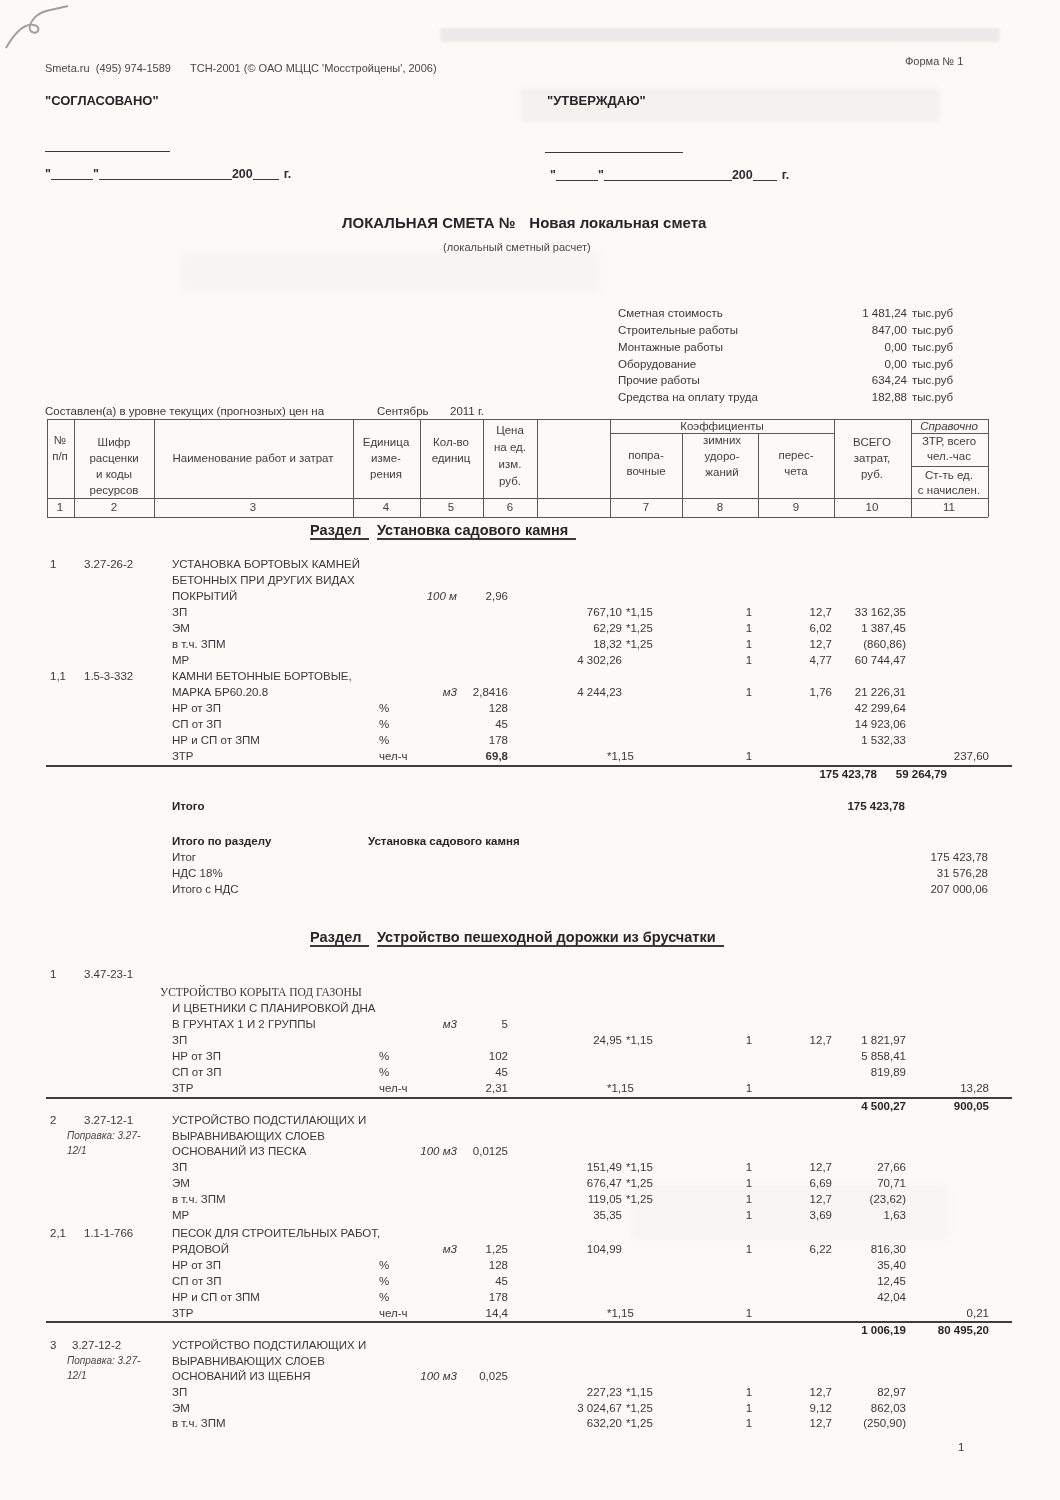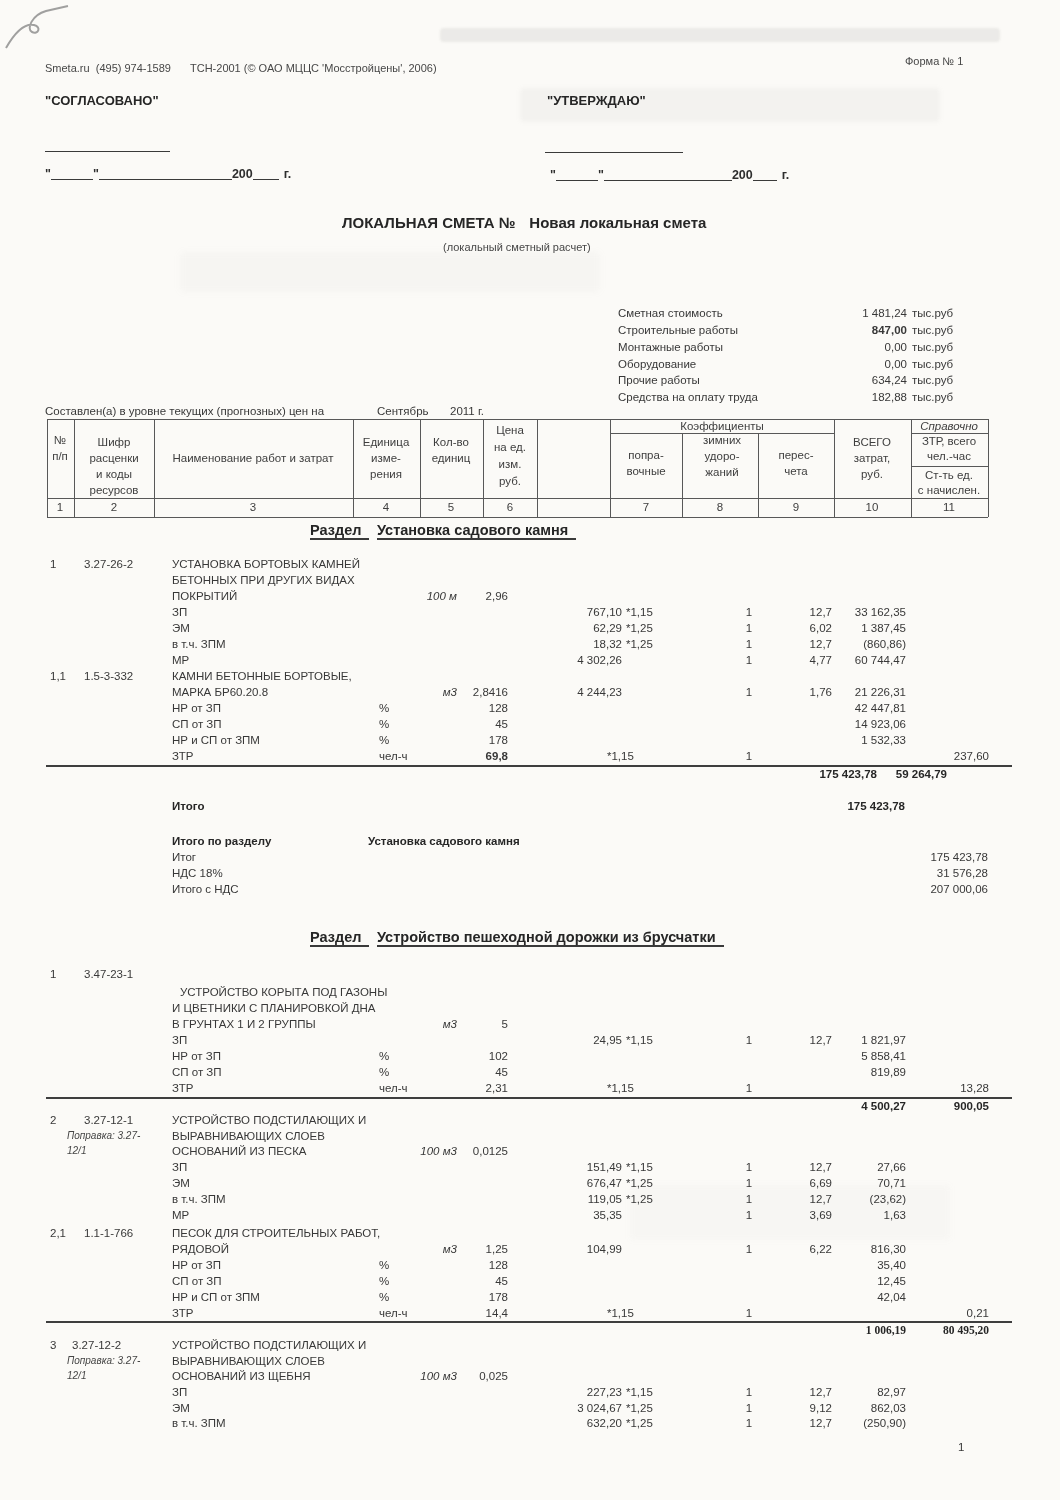--- a/index.html
+++ b/index.html
@@ -50,21 +50,21 @@
   <div class="abs dateline" style="left:550px;top:167px"><span>"</span><span class="blank" style="width:42px"></span><span>"</span><span class="blank" style="width:128px"></span><span>200</span><span class="blank" style="width:24px"></span><span style="margin-left:5px">г.</span></div>
 
   <div class="abs title-main" style="left:342px;top:216px"><span>ЛОКАЛЬНАЯ СМЕТА №</span><span style="margin-left:14px">Новая локальная смета</span></div>
   <span class="abs small" style="left:443px;top:240px">(локальный сметный расчет)</span>
 
   <div id="tsum">
       <div class="abs" style="left: 618px; top: 306px;">Сметная стоимость</div>
       <div class="abs" style="right: 153px; top: 306px;">1 481,24</div>
       <div class="abs" style="left: 912px; top: 306px;">тыс.руб</div>
       <div class="abs" style="left: 618px; top: 323px;">Строительные работы</div>
-      <div class="abs" style="right: 153px; top: 323px; font-weight: bold;">847,00</div>
+      <div class="abs" style="right: 153px; top: 323px;">847,00</div>
       <div class="abs" style="left: 912px; top: 323px;">тыс.руб</div>
       <div class="abs" style="left: 618px; top: 340px;">Монтажные работы</div>
       <div class="abs" style="right: 153px; top: 340px;">0,00</div>
       <div class="abs" style="left: 912px; top: 340px;">тыс.руб</div>
       <div class="abs" style="left: 618px; top: 357px;">Оборудование</div>
       <div class="abs" style="right: 153px; top: 357px;">0,00</div>
       <div class="abs" style="left: 912px; top: 357px;">тыс.руб</div>
       <div class="abs" style="left: 618px; top: 373px;">Прочие работы</div>
       <div class="abs" style="right: 153px; top: 373px;">634,24</div>
       <div class="abs" style="left: 912px; top: 373px;">тыс.руб</div>
@@ -202,21 +202,21 @@
         <span style="right: 552px;">2,8416</span>
         <span style="right: 438px;">4 244,23</span>
         <span style="left: 749px; transform: translateX(-50%);">1</span>
         <span style="right: 228px;">1,76</span>
         <span style="right: 154px;">21 226,31</span>
       </div>
       <div class="bl" style="top: 701px;">
         <span style="left: 172px;">НР от ЗП</span>
         <span style="left: 379px;">%</span>
         <span style="right: 552px;">128</span>
-        <span style="right: 154px;">42 447,81</span>
+        <span style="right: 154px;">42 299,64</span>
       </div>
       <div class="bl" style="top: 717px;">
         <span style="left: 172px;">СП от ЗП</span>
         <span style="left: 379px;">%</span>
         <span style="right: 552px;">45</span>
         <span style="right: 154px;">14 923,06</span>
       </div>
       <div class="bl" style="top: 733px;">
         <span style="left: 172px;">НР и СП от ЗПМ</span>
         <span style="left: 379px;">%</span>
@@ -257,21 +257,21 @@
       </div>
       <div class="bl" style="top: 930px;">
         <span class="sec" style="left: 310px;">Раздел</span>
         <span class="sec" style="left: 377px;">Устройство пешеходной дорожки из брусчатки</span>
       </div>
       <div class="bl" style="top: 967px;">
         <span style="left: 50px;">1</span>
         <span style="left: 84px;">3.47-23-1</span>
       </div>
       <div class="bl" style="top: 985px;">
-        <span style="left: 180px;">УСТРОЙСТВО КОРЫТА ПОД ГАЗОНЫ</span>
+        <span style="left: 160px; font-family: Liberation Serif, serif;">УСТРОЙСТВО КОРЫТА ПОД ГАЗОНЫ</span>
       </div>
       <div class="bl" style="top: 1001px;">
         <span style="left: 172px;">И ЦВЕТНИКИ С ПЛАНИРОВКОЙ ДНА</span>
       </div>
       <div class="bl" style="top: 1017px;">
         <span style="left: 172px;">В ГРУНТАХ 1 И 2 ГРУППЫ</span>
         <span class="it" style="right: 603px;">м3</span>
         <span style="right: 552px;">5</span>
       </div>
       <div class="bl" style="top: 1033px;">
@@ -385,21 +385,21 @@
         <span style="right: 154px;">42,04</span>
       </div>
       <div class="bl" style="top: 1306px;">
         <span style="left: 172px;">ЗТР</span>
         <span style="left: 379px;">чел-ч</span>
         <span style="right: 552px;">14,4</span>
         <span style="left: 607px;">*1,15</span>
         <span style="left: 749px; transform: translateX(-50%);">1</span>
         <span style="right: 71px;">0,21</span>
       </div>
-      <div class="bl" style="top: 1323px; font-family: Liberation Serif, serif;">
+      <div class="bl" style="top: 1323px;">
         <span class="bb" style="right: 154px;">1 006,19</span>
         <span class="bb" style="right: 71px;">80 495,20</span>
       </div>
       <div class="bl" style="top: 1338px;">
         <span style="left: 50px;">3</span>
         <span style="left: 72px;">3.27-12-2</span>
         <span style="left: 172px;">УСТРОЙСТВО ПОДСТИЛАЮЩИХ И</span>
       </div>
       <div class="bl" style="top: 1354px;">
         <span class="ci" style="left: 67px;">Поправка: 3.27-</span>

